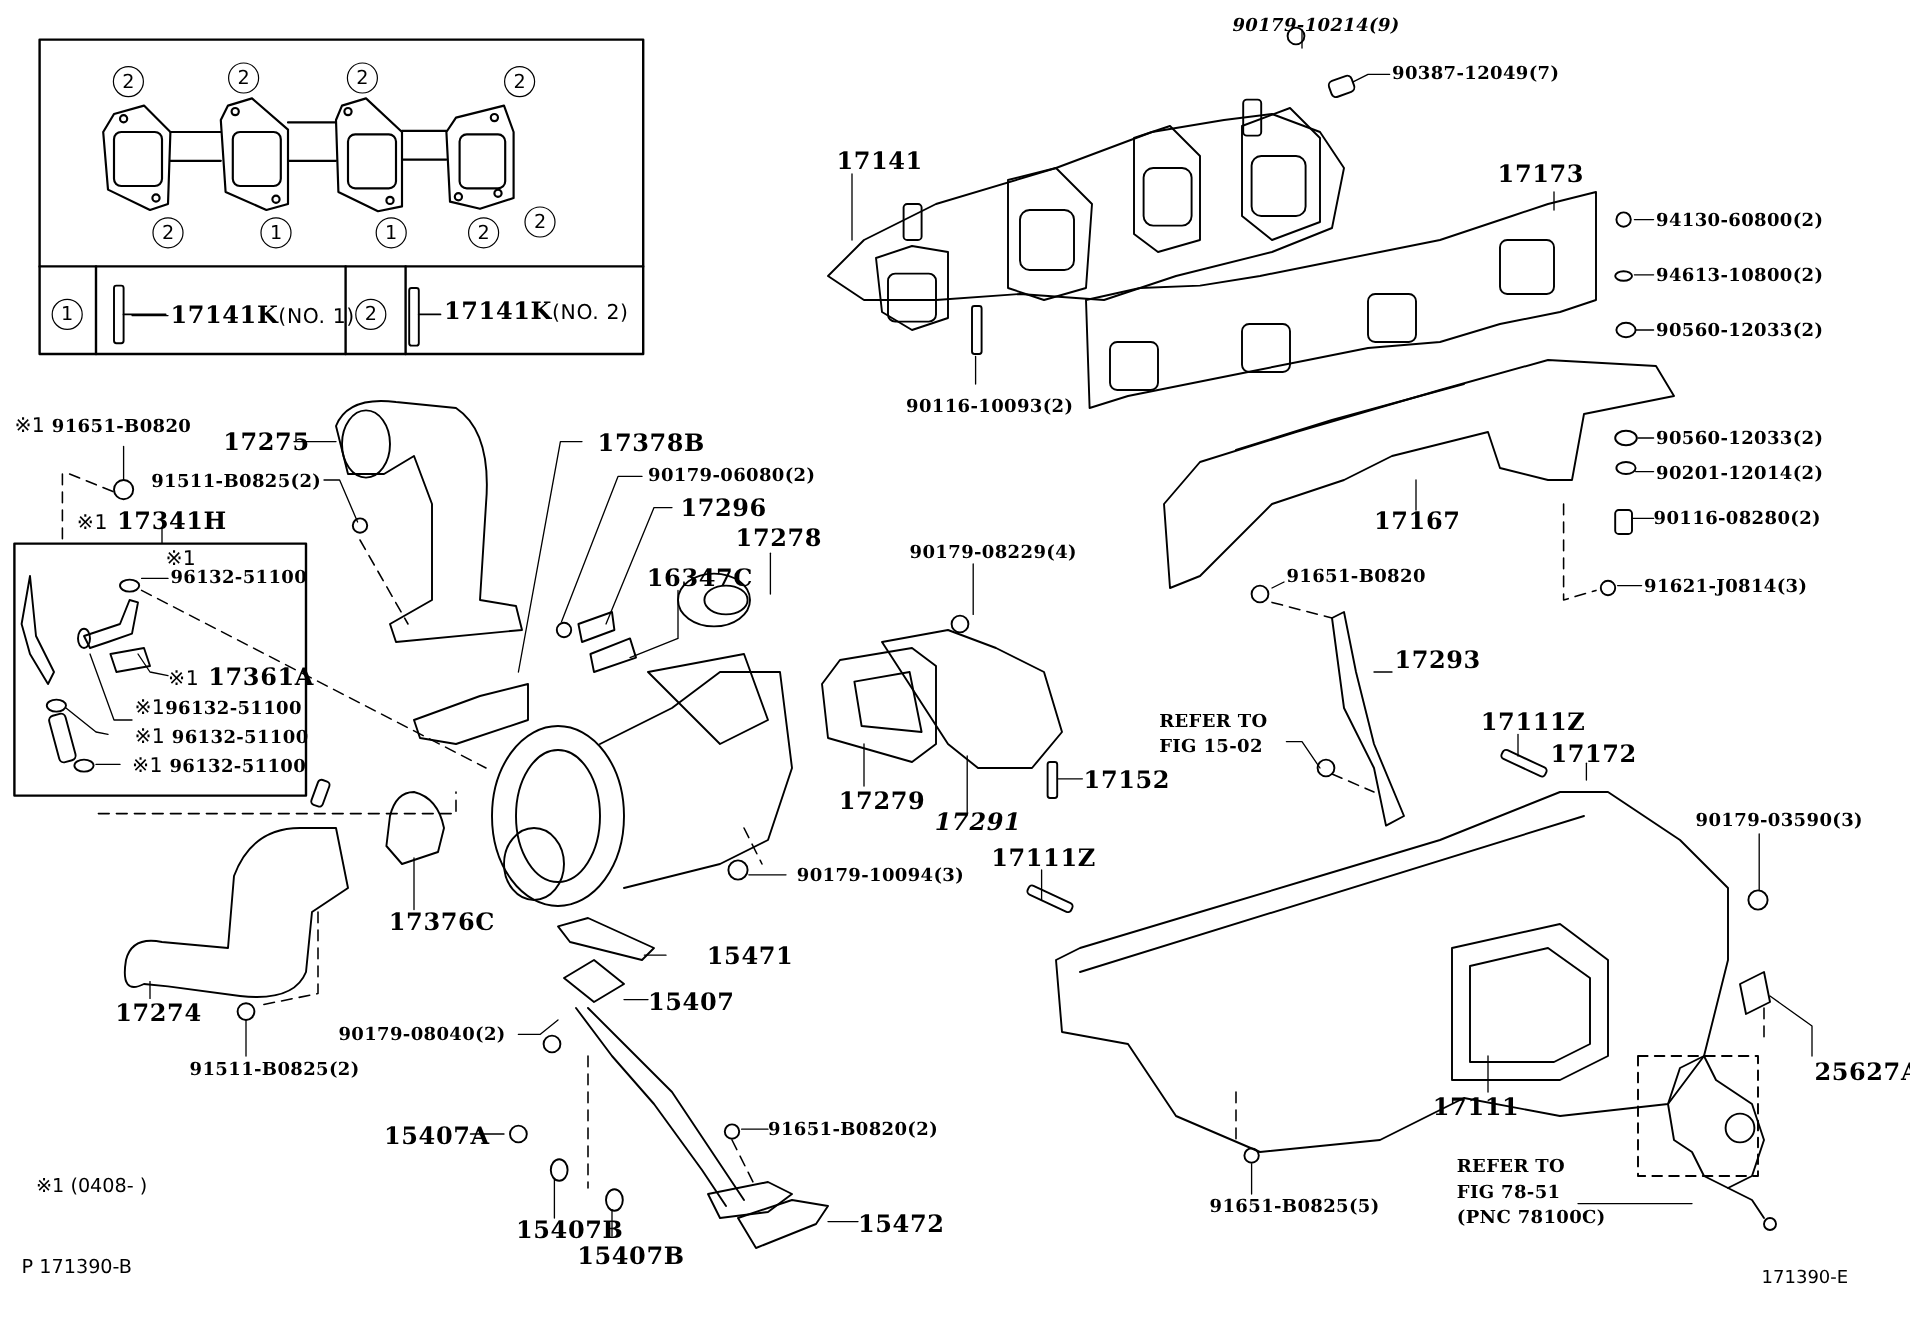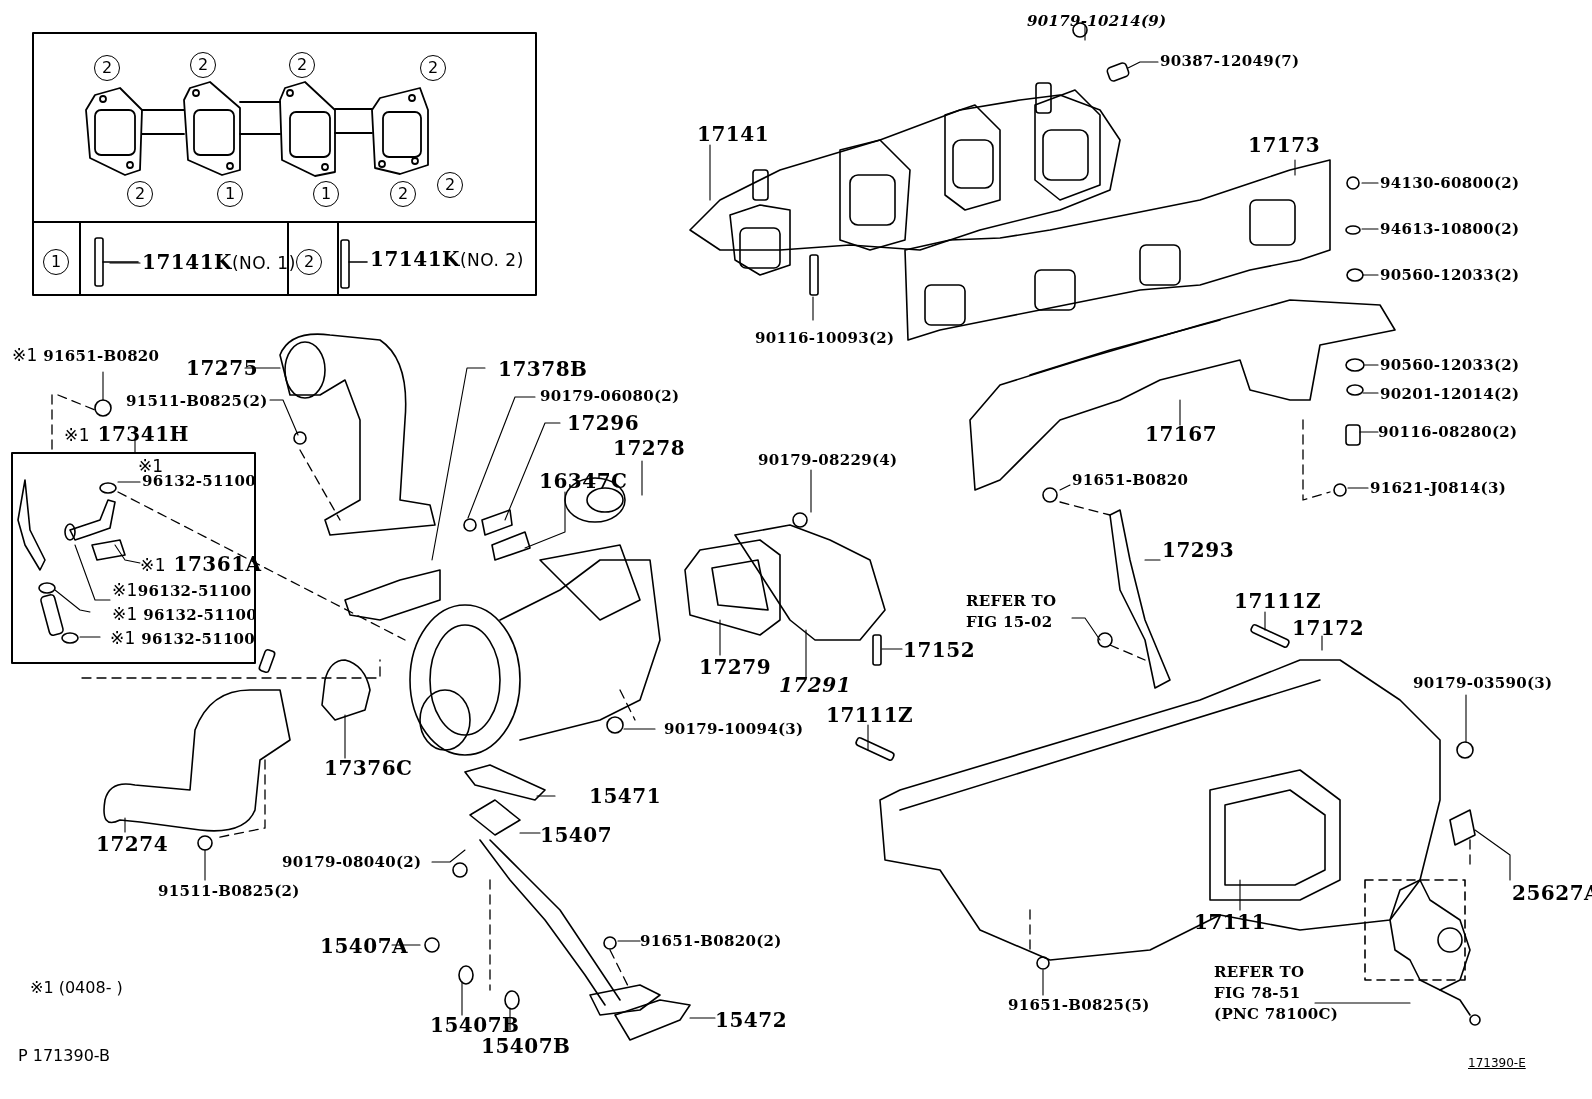--- a/index.html
+++ b/index.html
@@ -315,13 +315,13 @@
 <div class="lbl big" style="left:540px;top:825px;">15407</div>
 <div class="lbl sm" style="left:282px;top:855px;">90179-08040(2)</div>
 <div class="lbl big" style="left:320px;top:936px;">15407A</div>
 <div class="lbl sm" style="left:640px;top:934px;">91651-B0820(2)</div>
 <div class="lbl big" style="left:430px;top:1015px;">15407B</div>
 <div class="lbl big" style="left:481px;top:1036px;">15407B</div>
 <div class="lbl big" style="left:715px;top:1010px;">15472</div>
 
 <div class="lbl plain" style="left:30px;top:980px;font-size:16px;">※1 (0408-      )</div>
 <div class="lbl plain" style="left:18px;top:1048px;font-size:16px;">P 171390-B</div>
-<div class="lbl plain" style="left:1468px;top:1057px;font-size:12px;text-decoration:underline;">171390-E</div>
+<div class="lbl plain" style="left:1468px;top:1057px;font-size:15px;">171390-E</div>
 
 </body></html>

